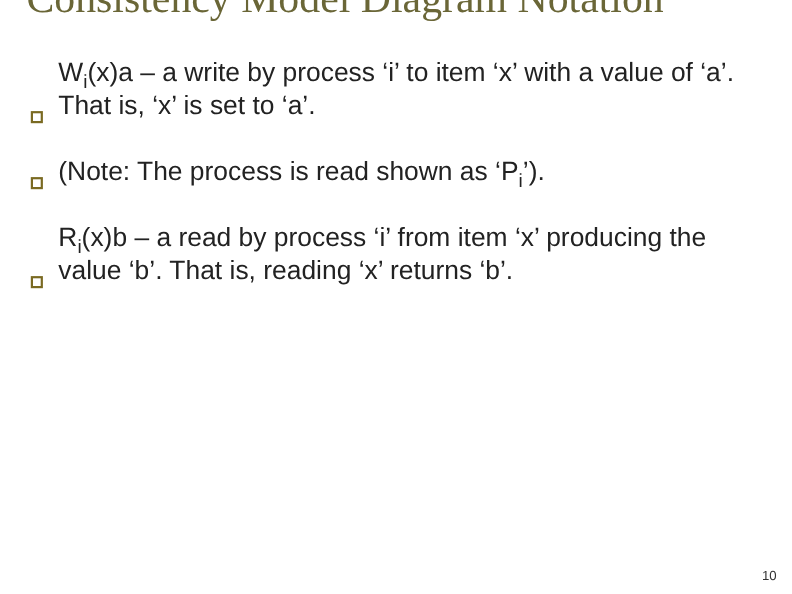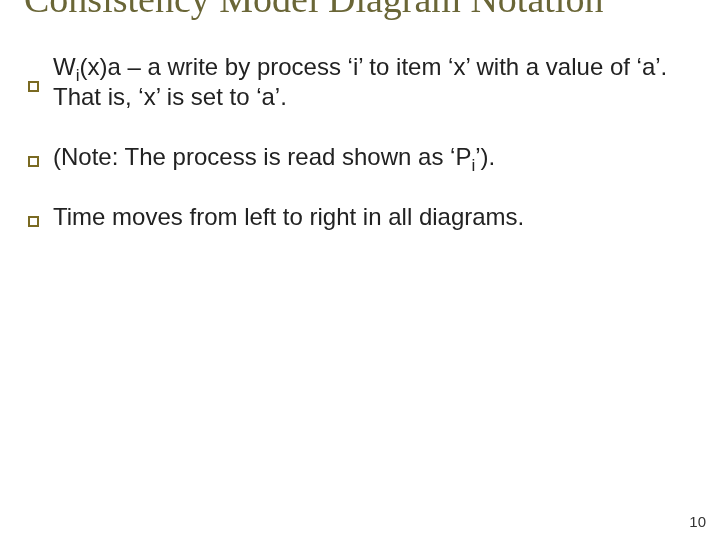--- a/index.html
+++ b/index.html
@@ -18,21 +18,21 @@
     color: #6a6637;
     line-height: 1.15;
     margin-top: -22px;
     margin-bottom: 30px;
   }
   .body {
     padding-left: 4px;
   }
   .bullet-row {
     display: flex;
-    align-items: center;
+    align-items: flex-end;
     margin-bottom: 30px;
   }
   .bullet-row:nth-child(3) { margin-bottom: 34px; }
   .bullet-row:last-child { margin-bottom: 0; }
   .bullet {
     flex: 0 0 auto;
     width: 11px;
     height: 11px;
     border: 2px solid #7a6a22;
     margin-top: 9px;
@@ -47,21 +47,21 @@
   .item-text sub {
     font-size: 0.72em;
     vertical-align: sub;
     line-height: 0;
   }
   .seg { white-space: pre-wrap; }
   .slide-number {
     position: absolute;
     bottom: 10px;
     right: 14px;
-    font-size: 15px;
+    font-size: 12px;
     color: #333;
     font-family: Arial, sans-serif;
   }
 </style>
 </head>
 <body>
 
 <h1 class="title">Consistency Model Diagram Notation</h1>
 
 <div class="body">
@@ -69,21 +69,21 @@
   <div class="bullet-row">
     <div class="bullet"></div>
     <div class="item-text"><span class="seg">W</span><sub class="seg">i</sub><span class="seg">(x)a – a write by process ‘i’ to item ‘x’ with a value of ‘a’.  That is, ‘x’ is set to ‘a’.</span></div>
   </div>
 
   <div class="bullet-row">
     <div class="bullet"></div>
     <div class="item-text"><span class="seg">(Note: The process is read shown as ‘P</span><sub class="seg">i</sub><span class="seg">’).</span></div>
   </div>
 
-
   <div class="bullet-row">
     <div class="bullet"></div>
-    <div class="item-text"><span class="seg">Time moves from left to right in all diagrams.</span></div>
+    <div class="item-text"><span class="seg">R</span><sub class="seg">i</sub><span class="seg">(x)b – a read by process ‘i’ from item ‘x’ producing the value ‘b’. That is, reading ‘x’ returns ‘b’.</span></div>
   </div>
+
 
 </div>
 
 <div class="slide-number">10</div>
 
 </body></html>

